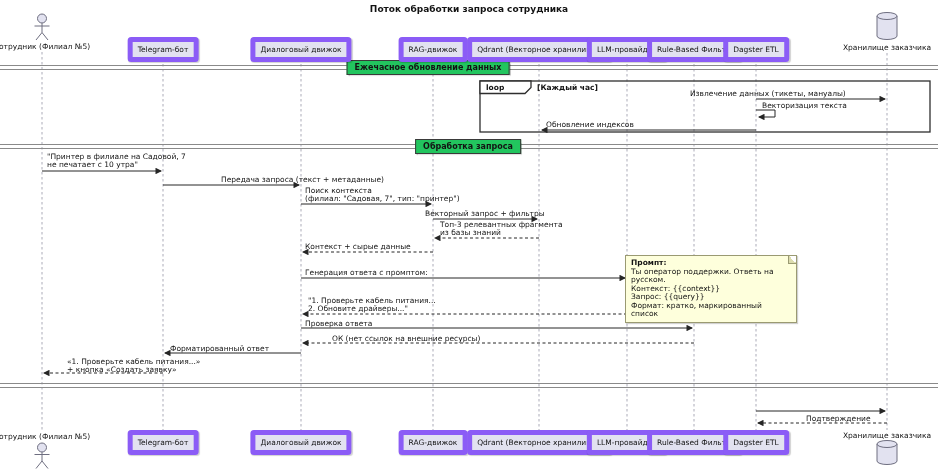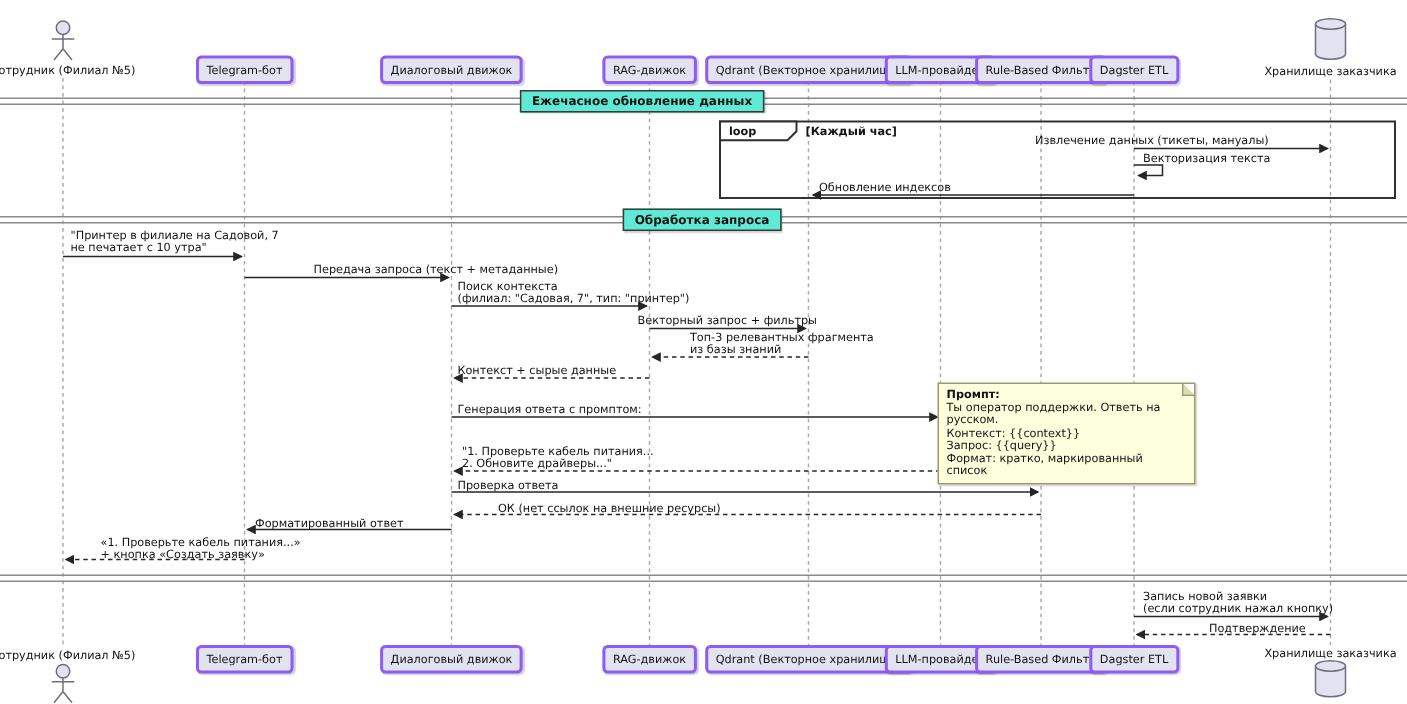--- a/index.html
+++ b/index.html
@@ -7,44 +7,45 @@
           font-family:"DejaVu Sans",sans-serif;color:#131313;}
   .title{position:absolute;top:4px;left:0;width:938px;text-align:center;
          font-size:9px;font-weight:bold;}
   svg.layer{position:absolute;left:0;top:0;}
   .ll{stroke:#ABABB8;stroke-width:1;stroke-dasharray:2.5,2.5;}
   .ar{stroke:#262626;stroke-width:1;fill:none;}
   .dash{stroke-dasharray:3,2.5;}
   .frame{fill:none;stroke:#2e2e2e;stroke-width:1.3;}
   .shape{fill:#E2E2F0;stroke:#6e6e80;stroke-width:1;}
   .participant{position:absolute;transform:translateX(-50%);background:#E2E2F0;
-               border:2px solid #8b5cf6;border-radius:3.5px;font-size:7.5px;
+               border:5px solid #8b5cf6;border-radius:3.5px;font-size:7.5px;
                padding:3px 5px;white-space:nowrap;box-shadow:1px 1px 1px rgba(0,0,0,.18);text-align:center;}
   .plabel{position:absolute;transform:translateX(-50%);font-size:7.5px;white-space:nowrap;}
   .msg{position:absolute;font-size:7.5px;line-height:8px;white-space:pre-line;}
   .divline{position:absolute;left:0;width:938px;height:3px;
            border-top:1px solid #8a8a8a;border-bottom:1px solid #8a8a8a;}
-  .divlabel{position:absolute;transform:translateX(-50%);background:#5eead4;
+  .divlabel{position:absolute;transform:translateX(-50%);background:#22c55e;
             border:1.4px solid #3a3a3a;font-weight:bold;font-size:8px;
             padding:2px 7px;white-space:nowrap;box-shadow:1px 1px 1px rgba(0,0,0,.22);}
   .looptag{position:absolute;font-size:7.5px;font-weight:bold;}
   .note{position:absolute;left:625px;top:255px;width:160px;background:#FEFFDC;
         border:1px solid #9a9a72;padding:3px 5px 3px 5px;font-size:7.5px;line-height:8.5px;
         box-shadow:1px 1px 1px rgba(0,0,0,.18);}
   .note .fold{position:absolute;top:0;right:0;width:7px;height:7px;
         background:linear-gradient(to bottom left,#ffffff 50%,#dcdcae 50%);
         border-left:1px solid #9a9a72;border-bottom:1px solid #9a9a72;}
   .note .head{font-weight:bold;}
   .note .body{white-space:pre-line;}
 </style>
 </head>
 <body>
 
 <div class="canvas">
 
+  <div class="title">Поток обработки запроса сотрудника</div>
 
   <svg class="layer" width="938" height="469" viewBox="0 0 938 469">
     <defs>
       <marker id="ah" viewBox="0 0 10 10" refX="8.5" refY="5" markerWidth="6.5" markerHeight="6.5" orient="auto">
         <path d="M0,0 L10,5 L0,10 z" fill="#262626"></path>
       </marker>
     </defs>
 
     <line class="ll" x1="42" y1="52" x2="42" y2="430"></line>
     <line class="ll" x1="163" y1="54" x2="163" y2="430"></line>
@@ -131,37 +132,35 @@
   <div class="participant" style="left:627px;top:430px;">LLM-провайдер</div>
   <div class="participant" style="left:694px;top:430px;">Rule-Based Фильтр</div>
   <div class="participant" style="left:756px;top:430px;">Dagster ETL</div>
   <div class="plabel" style="left:887px;top:431px;">Хранилище заказчика</div>
 
   <div class="msg" style="left:690px;top:90px;">Извлечение данных (тикеты, мануалы)</div>
   <div class="msg" style="left:730px;top:102px;margin-left:32px;">Векторизация текста</div>
   <div class="msg" style="left:546px;top:121px;">Обновление индексов</div>
   <div class="msg" style="left:47px;top:153px;">"Принтер в филиале на Садовой, 7
 не печатает с 10 утра"</div>
-  <div class="msg" style="left:171px;top:176px;padding-left:38px;">Передача запроса (текст + метаданные)</div>
+  <div class="msg" style="left:183px;top:176px;padding-left:38px;">Передача запроса (текст + метаданные)</div>
   <div class="msg" style="left:305px;top:187px;">Поиск контекста
 (филиал: "Садовая, 7", тип: "принтер")</div>
   <div class="msg" style="left:425px;top:210px;">Векторный запрос + фильтры</div>
-  <div class="msg" style="left:440px;top:221px;margin-left:20px;">Топ-3 релевантных фрагмента
+  <div class="msg" style="left:440px;top:221px;">Топ-3 релевантных фрагмента
 из базы знаний</div>
   <div class="msg" style="left:305px;top:243px;">Контекст + сырые данные</div>
   <div class="msg" style="left:305px;top:269px;">Генерация ответа с промптом:</div>
   <div class="msg" style="left:308px;top:297px;">"1. Проверьте кабель питания...
 2. Обновите драйверы..."</div>
   <div class="msg" style="left:305px;top:320px;">Проверка ответа</div>
   <div class="msg" style="left:308px;top:335px;margin-left:24px;">ОК (нет ссылок на внешние ресурсы)</div>
   <div class="msg" style="left:170px;top:345px;">Форматированный ответ</div>
   <div class="msg" style="left:67px;top:358px;">«1. Проверьте кабель питания...»
 + кнопка «Создать заявку»</div>
-  <div class="msg" style="left:762px;top:394px;">Запись новой заявки
-(если сотрудник нажал кнопку)</div>
   <div class="msg" style="left:766px;top:415px;padding-left:40px;">Подтверждение</div>
 
   <div class="note">
     <div class="fold"></div>
     <div class="head">Промпт:</div>
     <div class="body">Ты оператор поддержки. Ответь на русском.
 Контекст: {{context}}
 Запрос: {{query}}
 Формат: кратко, маркированный список</div>
   </div>

